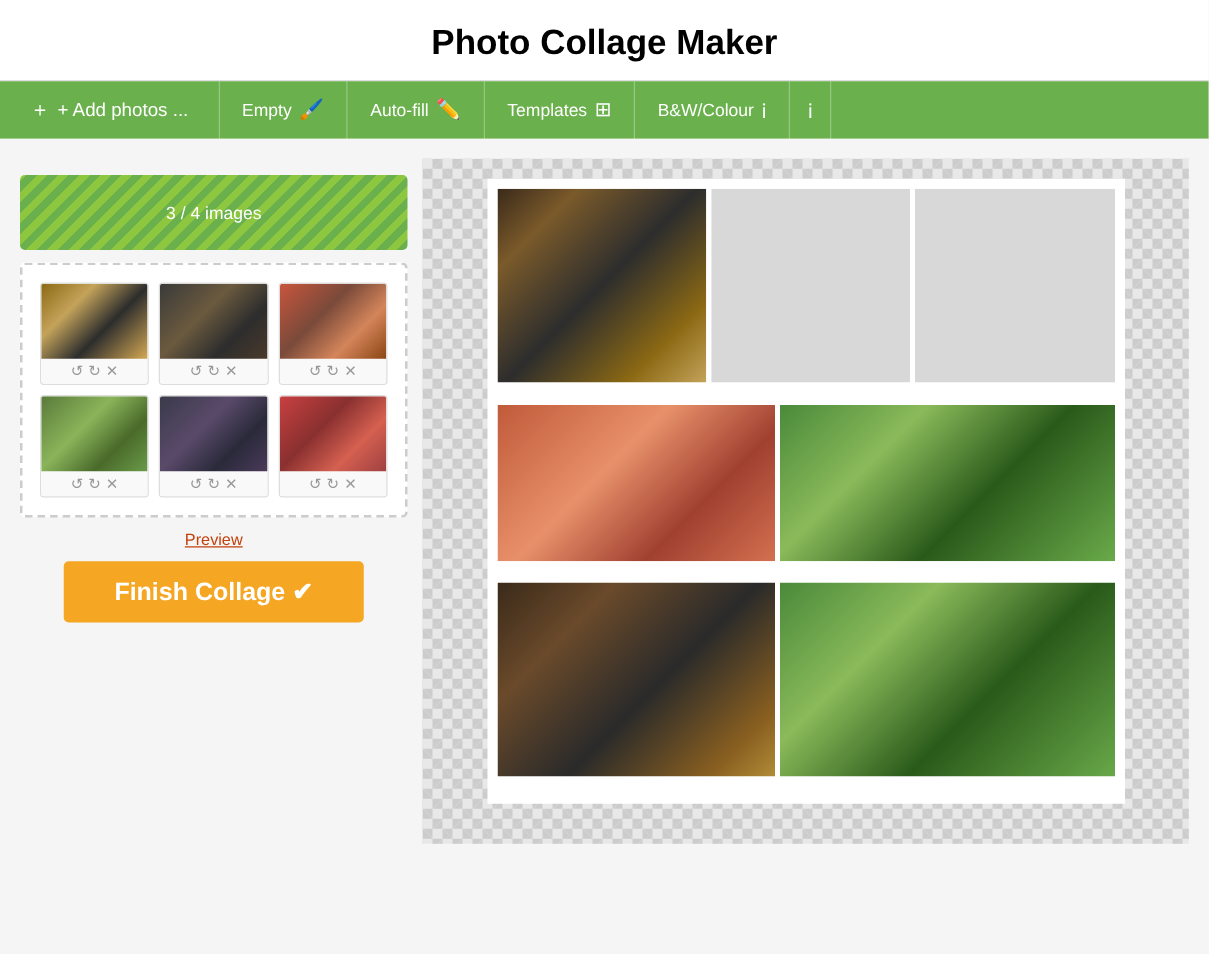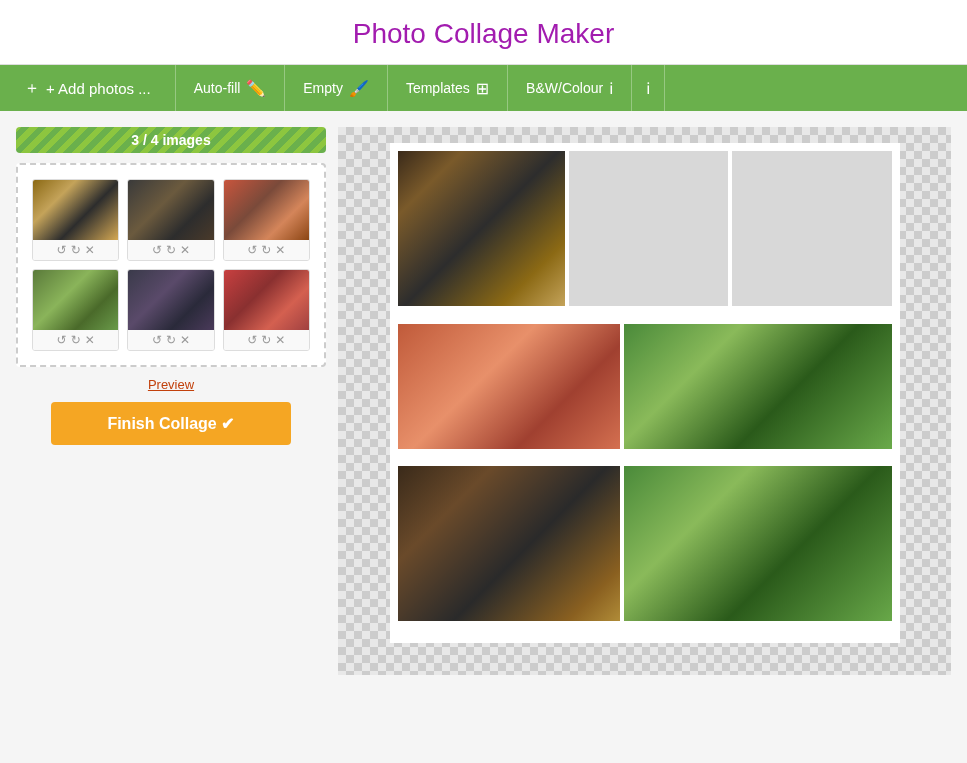--- a/index.html
+++ b/index.html
@@ -12,22 +12,22 @@
 
     
     .page-header {
       text-align: center;
       padding: 18px 0 14px;
       border-bottom: 1px solid #ddd;
       background: #fff;
     }
     .page-title {
       font-size: 28px;
-      color: #a21caf;
-      font-weight: normal;
+      color: #000000;
+      font-weight: bold;
     }
 
     
     .toolbar {
       display: flex;
       align-items: stretch;
       background: #6ab04c;
       height: 46px;
     }
     .toolbar-btn {
@@ -73,26 +73,27 @@
 
     .image-count-badge {
       background: repeating-linear-gradient(
         -45deg,
         #6ab04c,
         #6ab04c 6px,
         #8dc63f 6px,
         #8dc63f 12px
       );
       color: #fff;
-      font-weight: bold;
+      font-weight: normal;
       font-size: 14px;
-      padding: 5px 20px;
+      padding: 22px 20px;
       border-radius: 4px;
       align-self: stretch;
       text-align: center;
+      margin-top: 13px;
     }
 
     .image-grid-panel {
       border: 2px dashed #ccc;
       border-radius: 4px;
       padding: 14px;
       width: 100%;
       background: #fff;
     }
 
@@ -157,21 +158,21 @@
       color: #c2410c;
       font-size: 13px;
       text-decoration: underline;
       cursor: pointer;
     }
 
     
     .finish-btn {
       background: #f5a623;
       color: #fff;
-      font-size: 16px;
+      font-size: 20px;
       font-weight: bold;
       border: none;
       border-radius: 4px;
       padding: 12px 0;
       width: 240px;
       cursor: pointer;
       display: flex;
       align-items: center;
       justify-content: center;
       gap: 8px;
@@ -250,26 +251,26 @@
 <div class="page-header">
   <h1 class="page-title">Photo Collage Maker</h1>
 </div>
 
 <div class="toolbar">
   <div class="toolbar-btn add-photos">
     <span class="icon">＋</span>
     <span>+ Add photos ...</span>
   </div>
   <div class="toolbar-btn">
+    <span>Empty</span>
+    <span class="icon">🖌️</span>
+  </div>
+  <div class="toolbar-btn">
     <span>Auto-fill</span>
     <span class="icon">✏️</span>
-  </div>
-  <div class="toolbar-btn">
-    <span>Empty</span>
-    <span class="icon">🖌️</span>
   </div>
   <div class="toolbar-btn">
     <span>Templates</span>
     <span class="icon">⊞</span>
   </div>
   <div class="toolbar-btn">
     <span>B&amp;W/Colour</span>
     <span class="icon">ℹ</span>
   </div>
   <div class="toolbar-btn info-btn">

